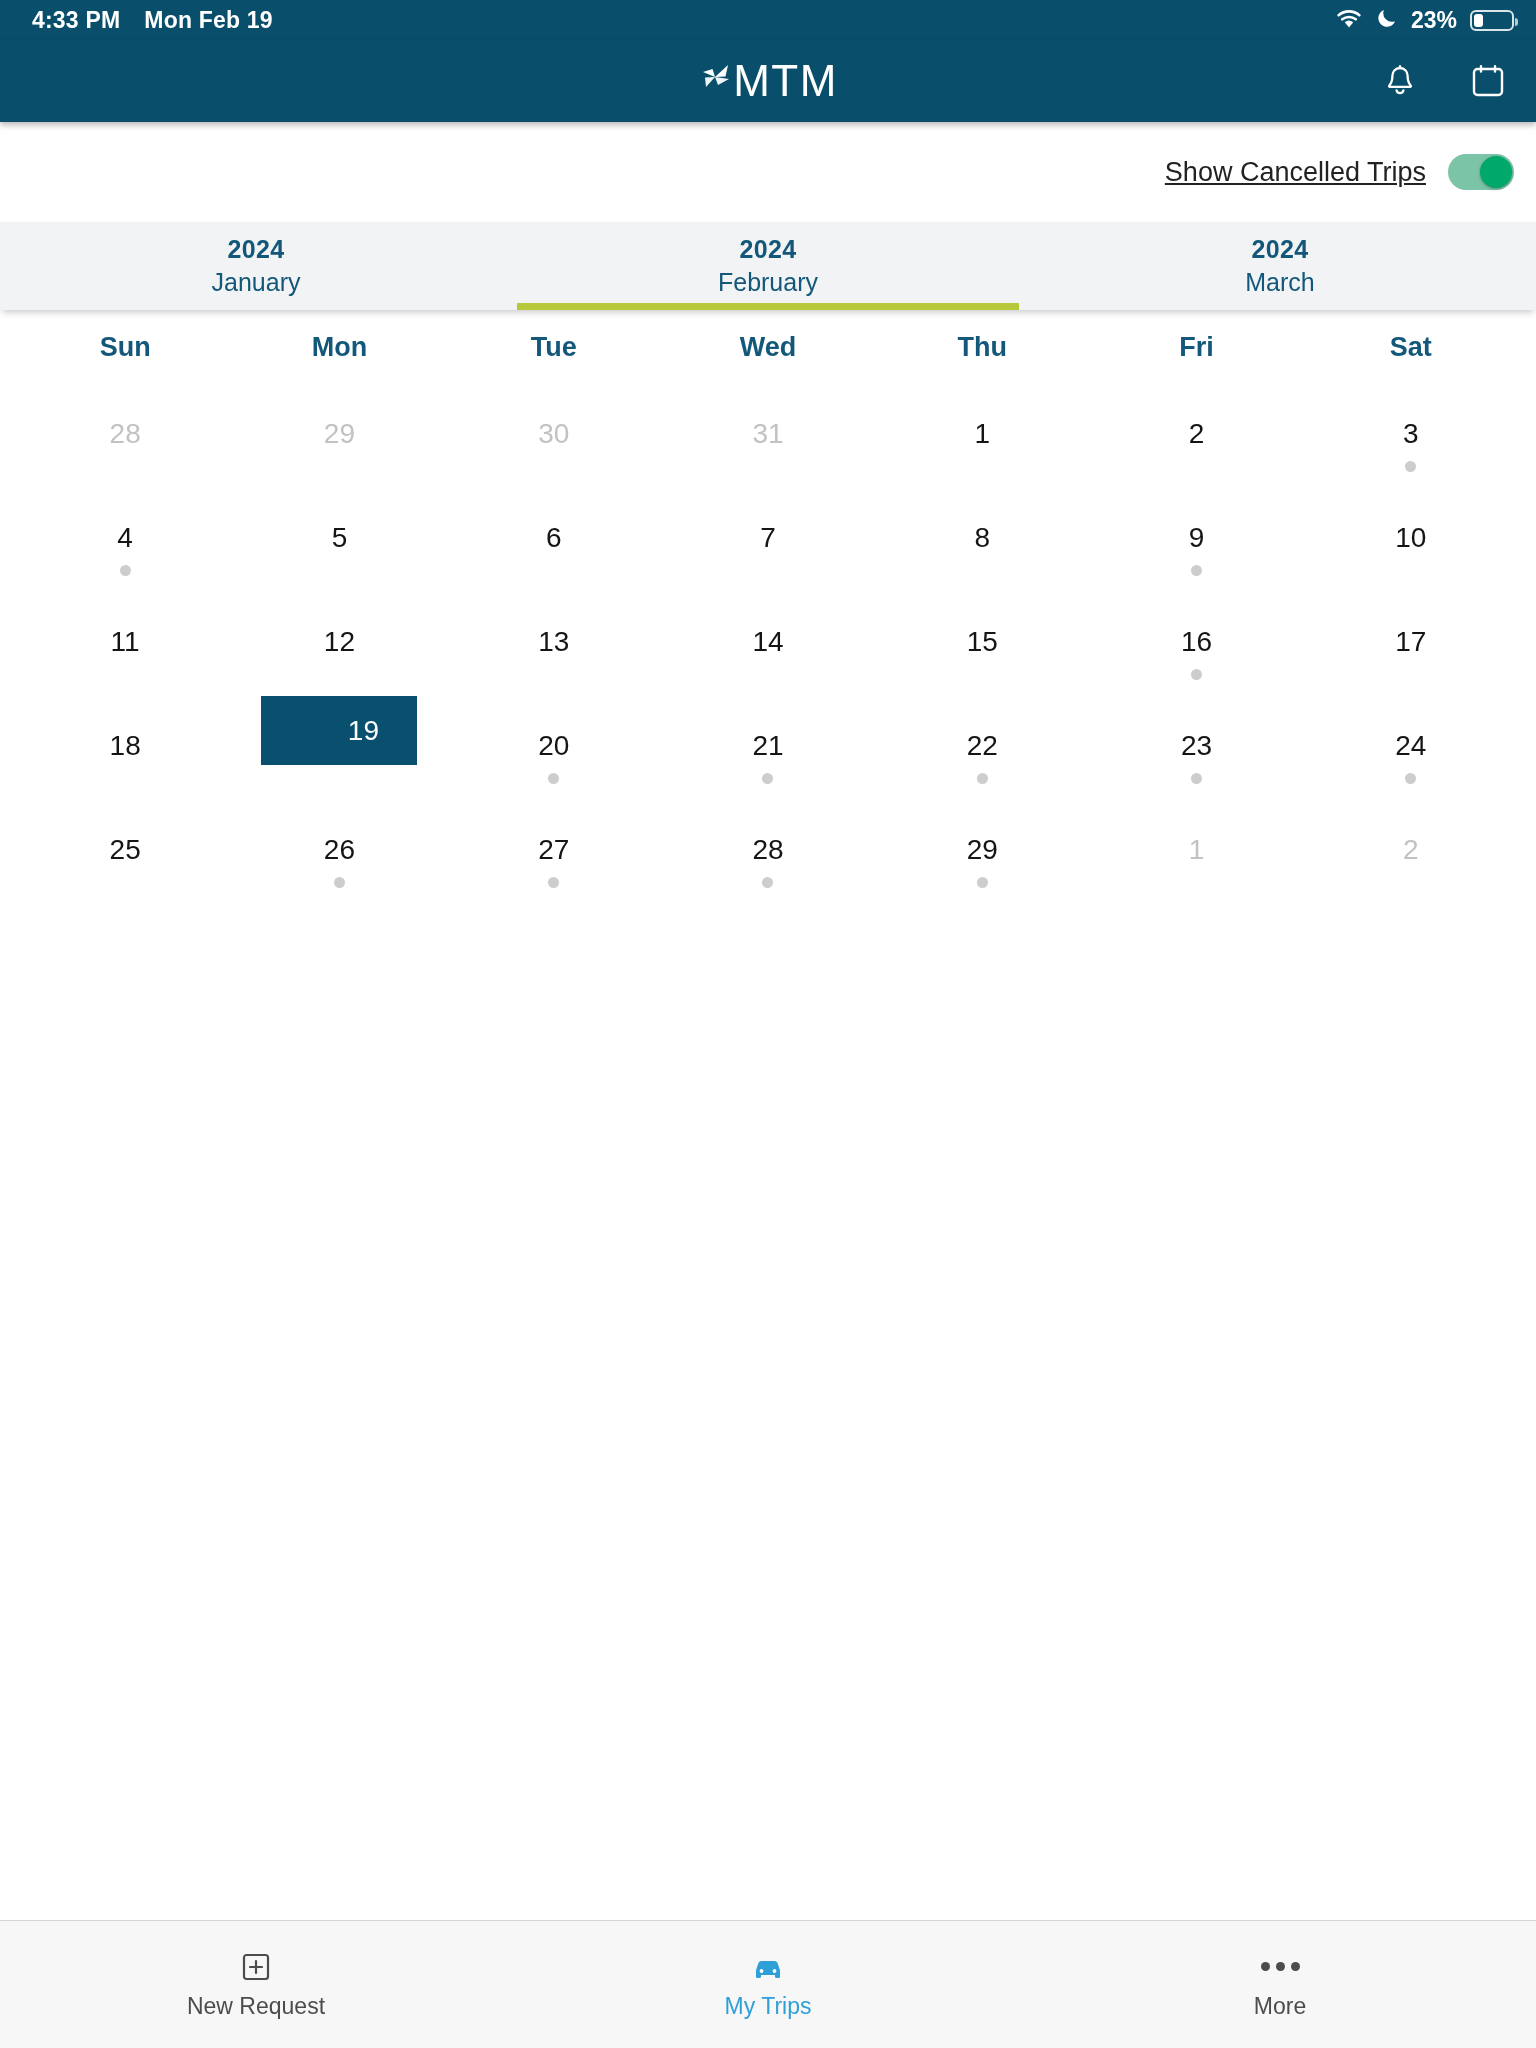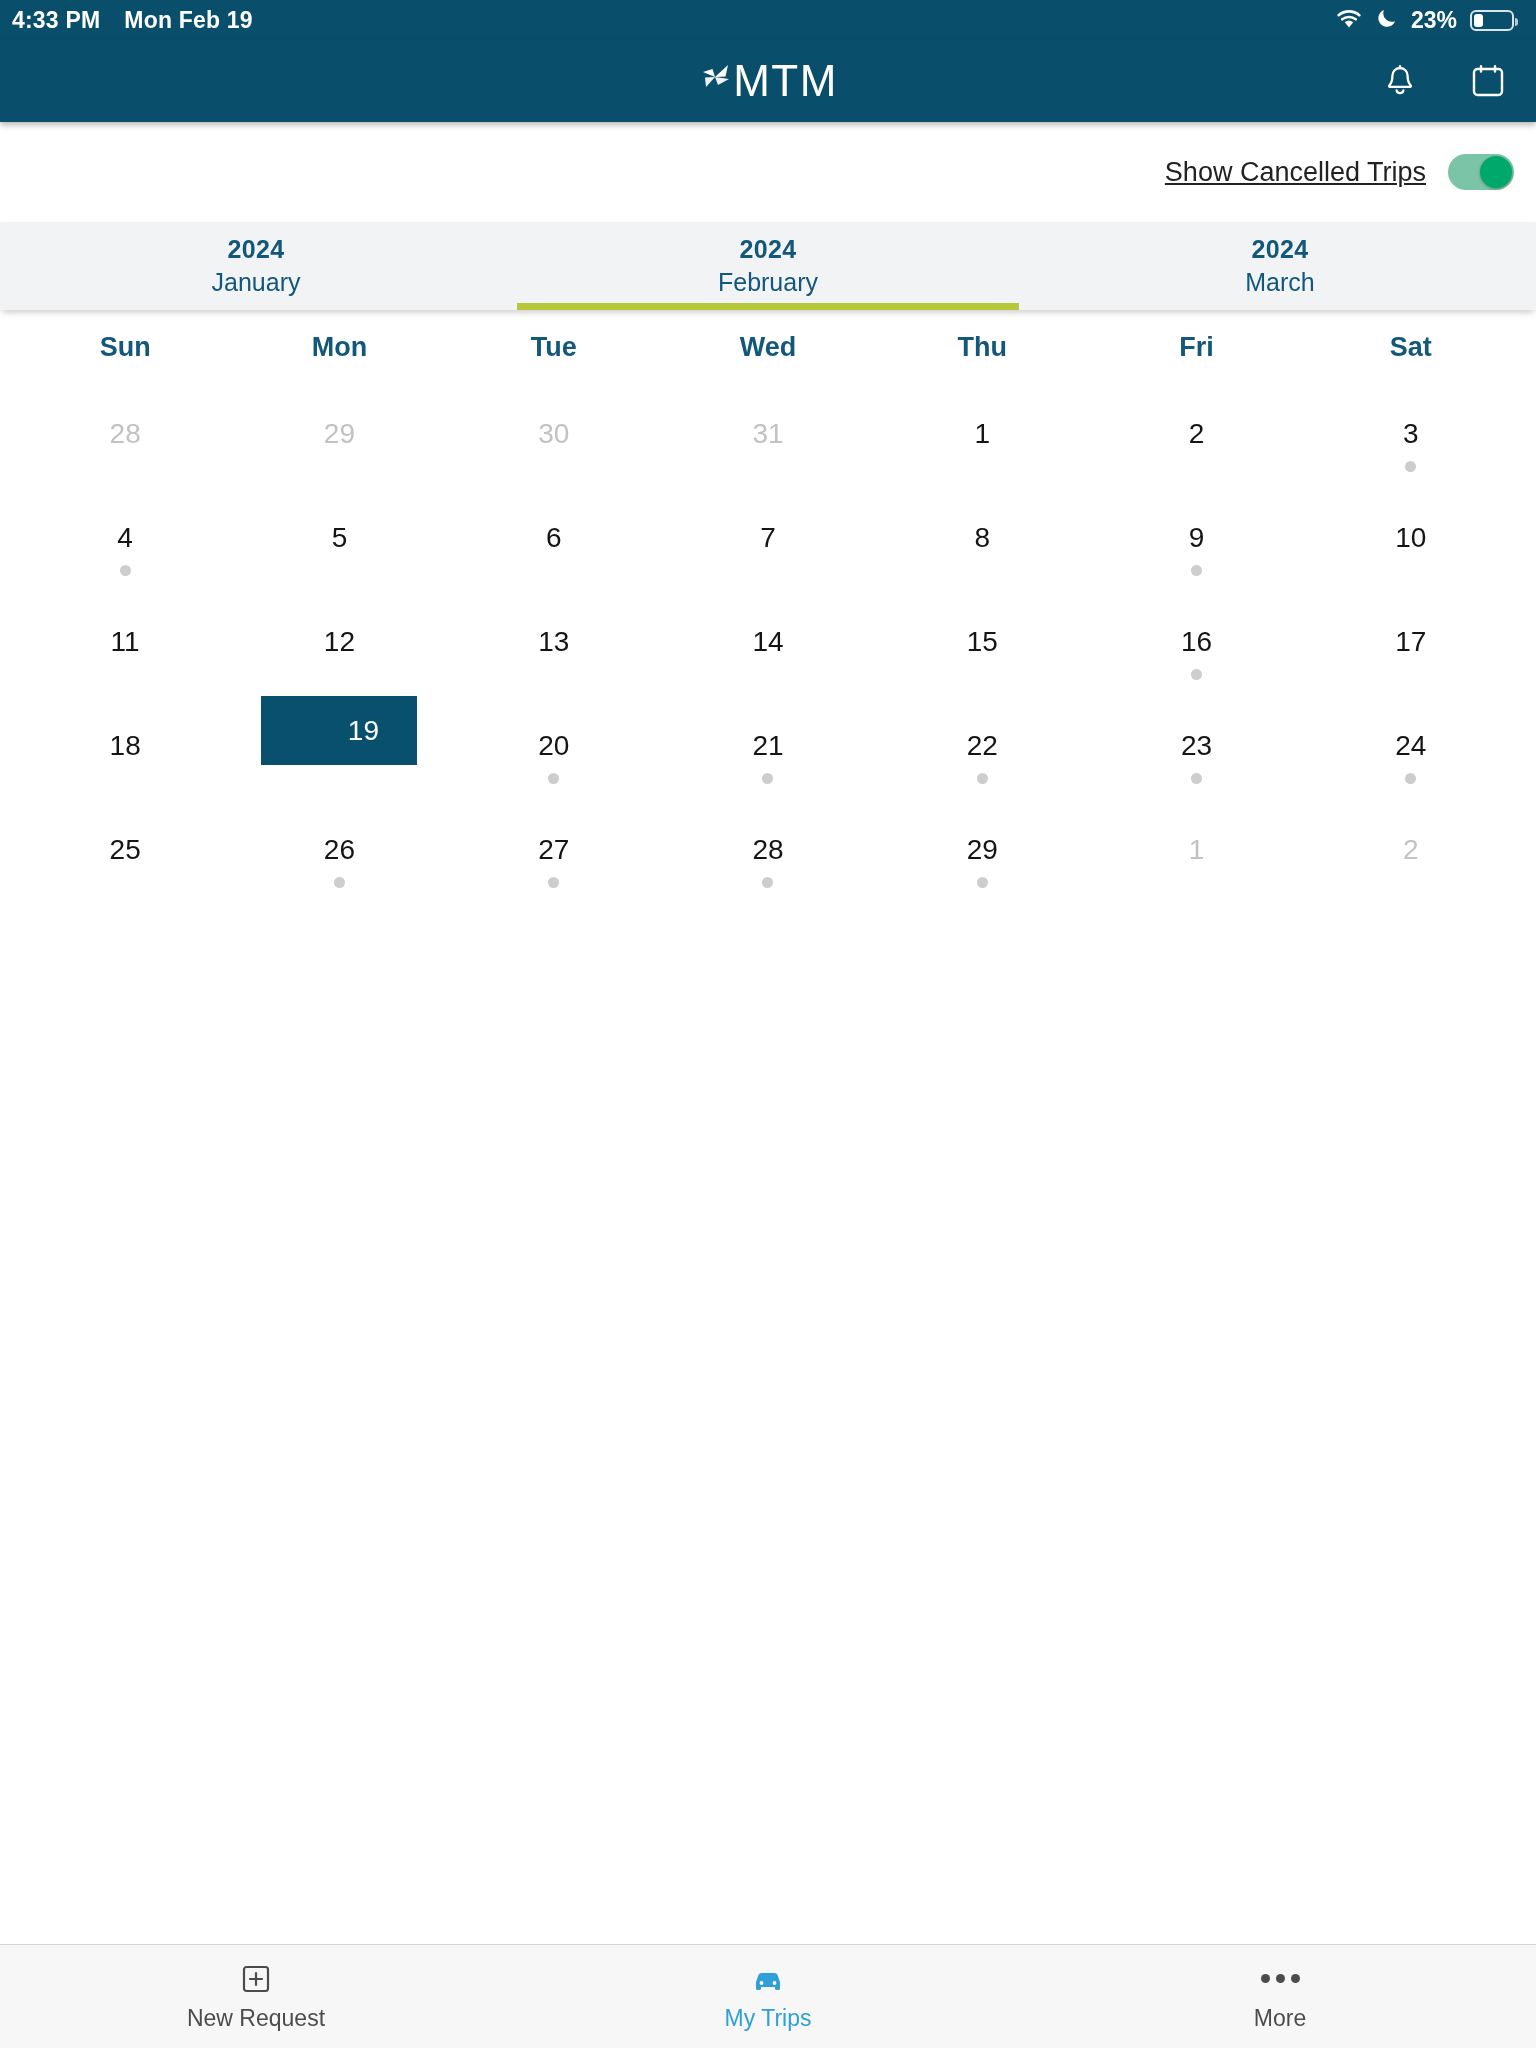--- a/index.html
+++ b/index.html
@@ -11,21 +11,21 @@
     overflow:hidden;
   }
 
   
   #status-bar{
     height:40px;
     background:#094f6b;
     display:flex;
     align-items:center;
     justify-content:space-between;
-    padding:0 22px 0 12px;
+    padding:0 22px 0 32px;
     color:#ffffff;
   }
   .status-left{ display:flex; align-items:center; gap:24px; }
   .status-time{ font-size:23px; font-weight:600; letter-spacing:.2px; }
   .status-date{ font-size:23px; font-weight:600; letter-spacing:.2px; }
   .status-right{ display:flex; align-items:center; gap:13px; }
   .status-pct{ font-size:23px; font-weight:600; }
   .batt{
     width:44px; height:21px; border:2px solid rgba(255,255,255,.85);
     border-radius:6px; position:relative; display:flex; align-items:center;
@@ -129,21 +129,21 @@
   .day-cell.selected .day-box{
     background:#09506e;
     justify-content:center; padding-top:0;
     width:156px; height:69px; align-self:center;
   }
   .day-cell.selected .day-num{ color:#ffffff;margin-left:48px; }
 
   
   #tab-bar{
     position:absolute; left:0; right:0; bottom:0;
-    height:104px; background:#f7f7f7;
+    height:128px; background:#f7f7f7;
     border-top:1px solid #d6d6d6;
     display:flex;
   }
   .tab{
     flex:1; display:flex; flex-direction:column;
     align-items:center; justify-content:center; gap:9px; cursor:pointer;
   }
   .tab-ico{ height:34px; display:flex; align-items:center; justify-content:center; }
   .tab-label{ font-size:23px; color:#4c4c4c; }
   .tab.active .tab-label{ color:#2f9fd8; }

